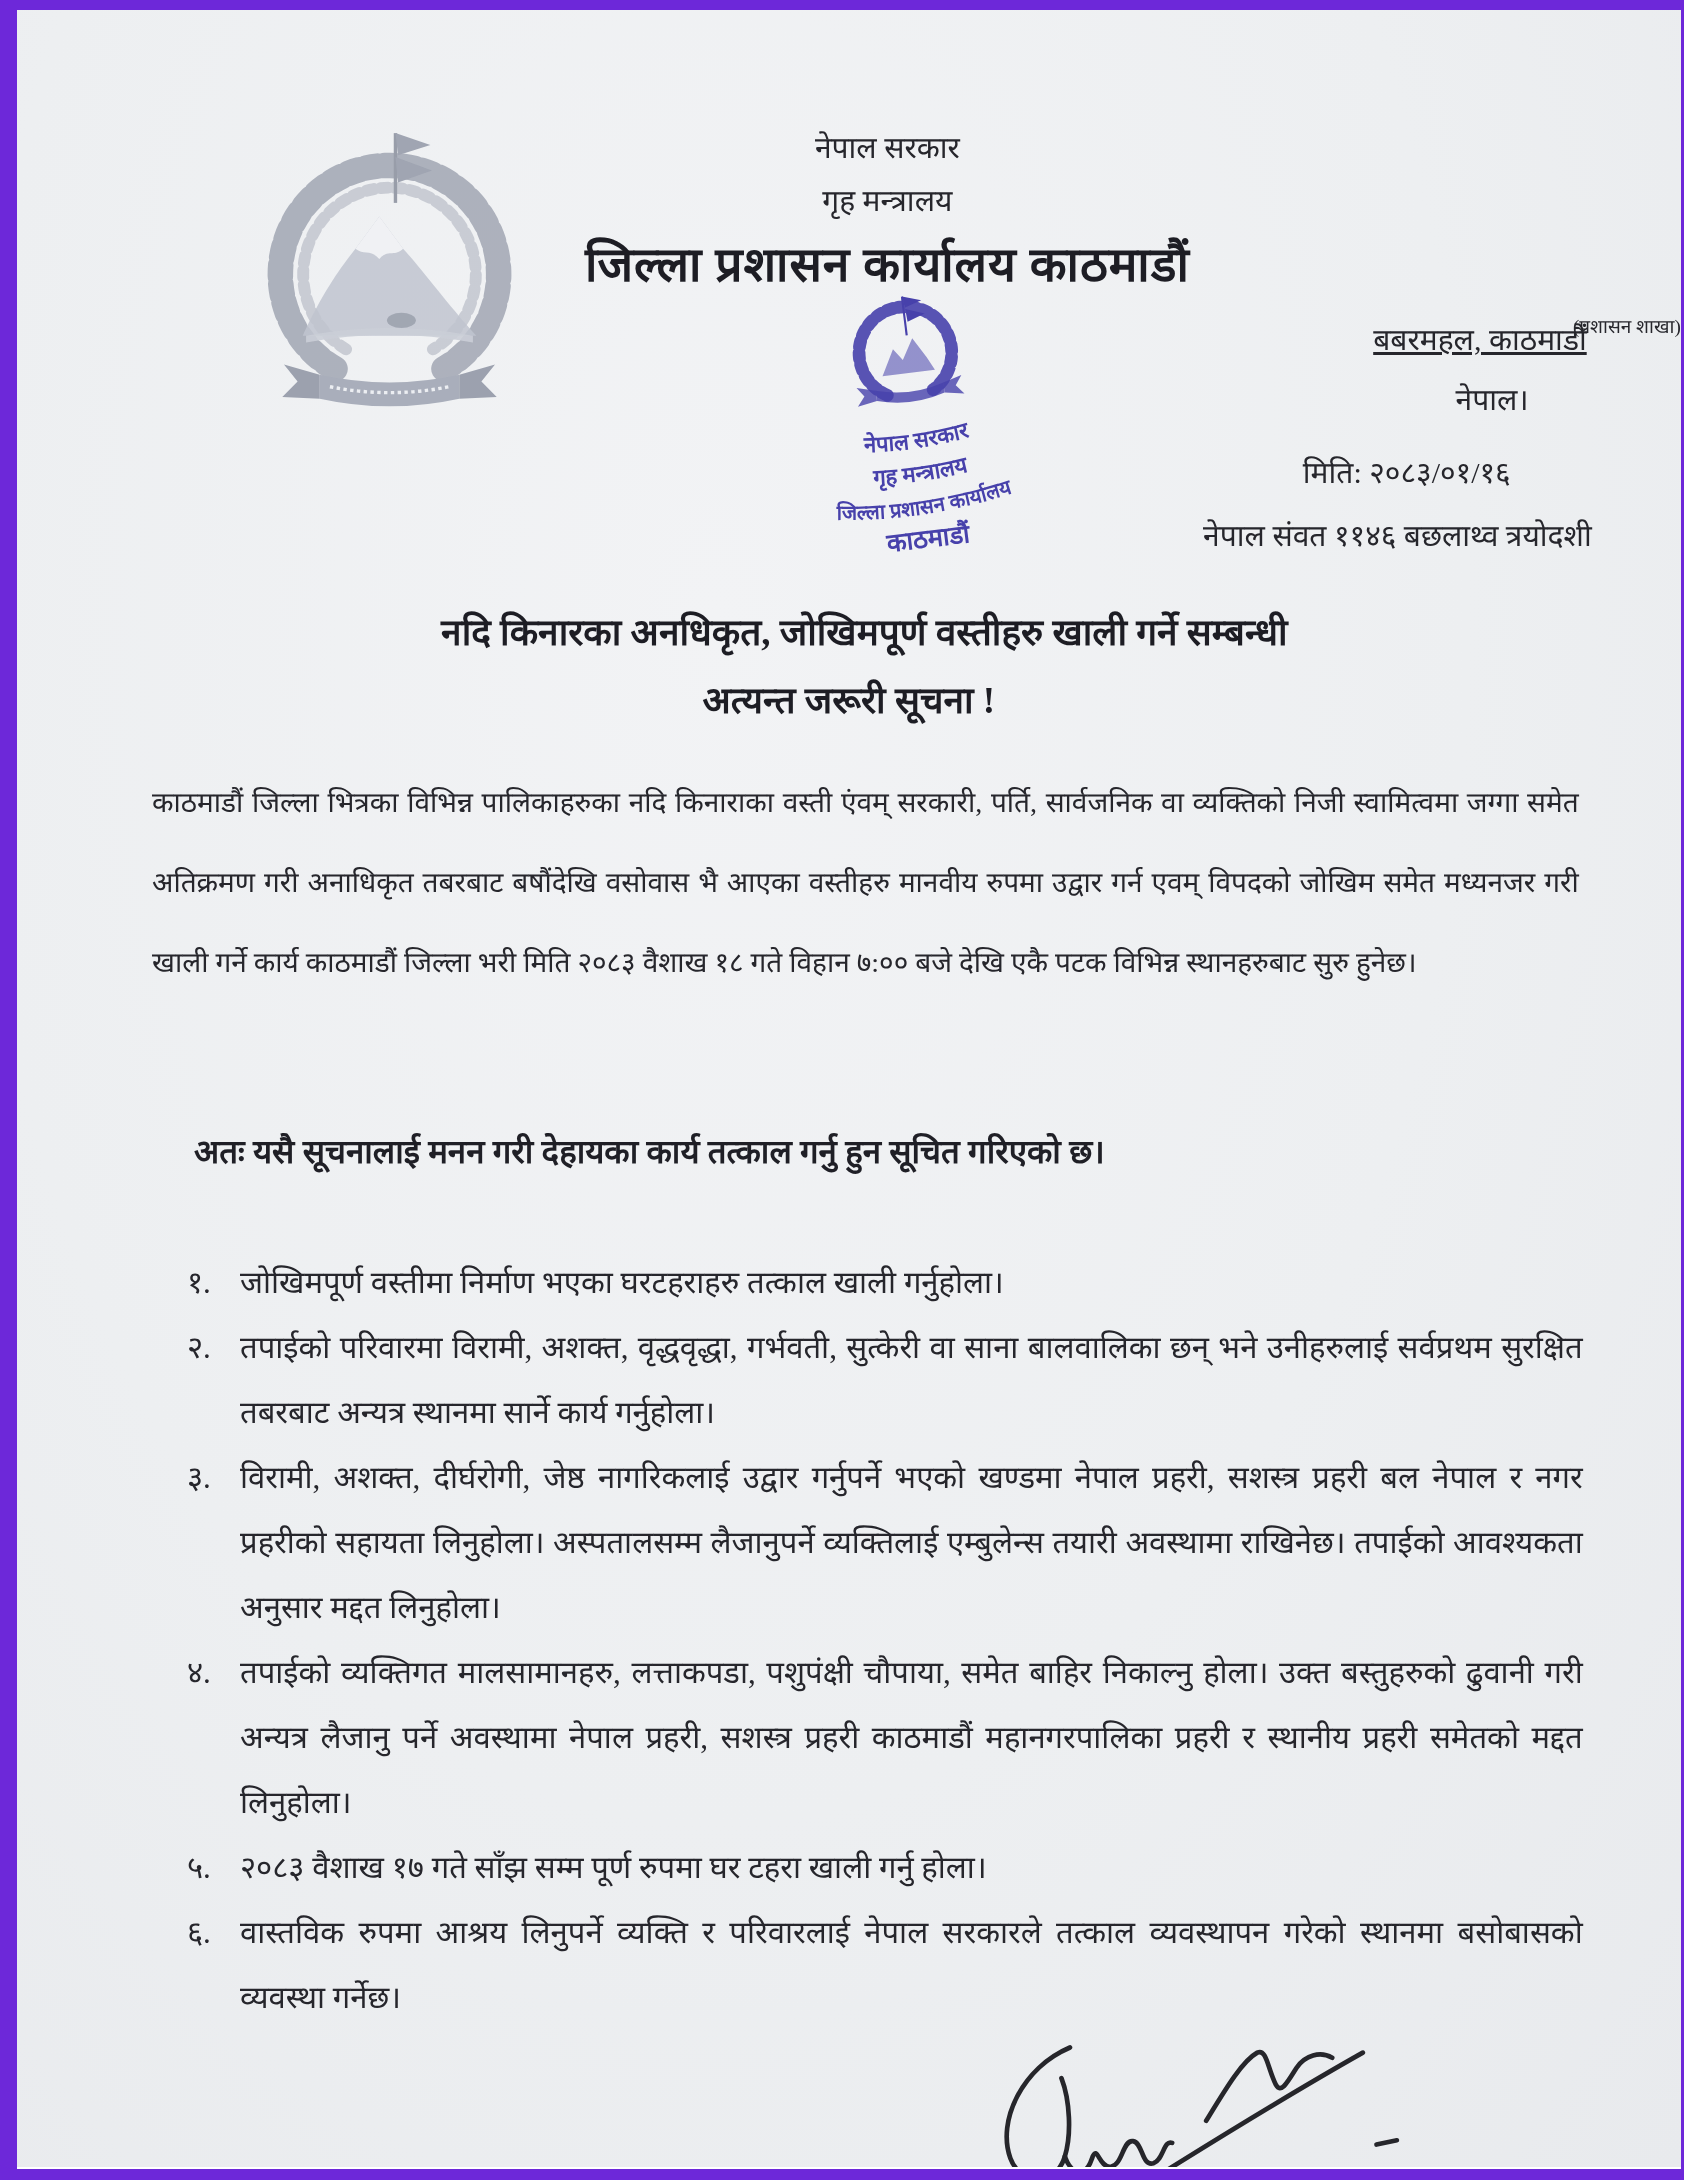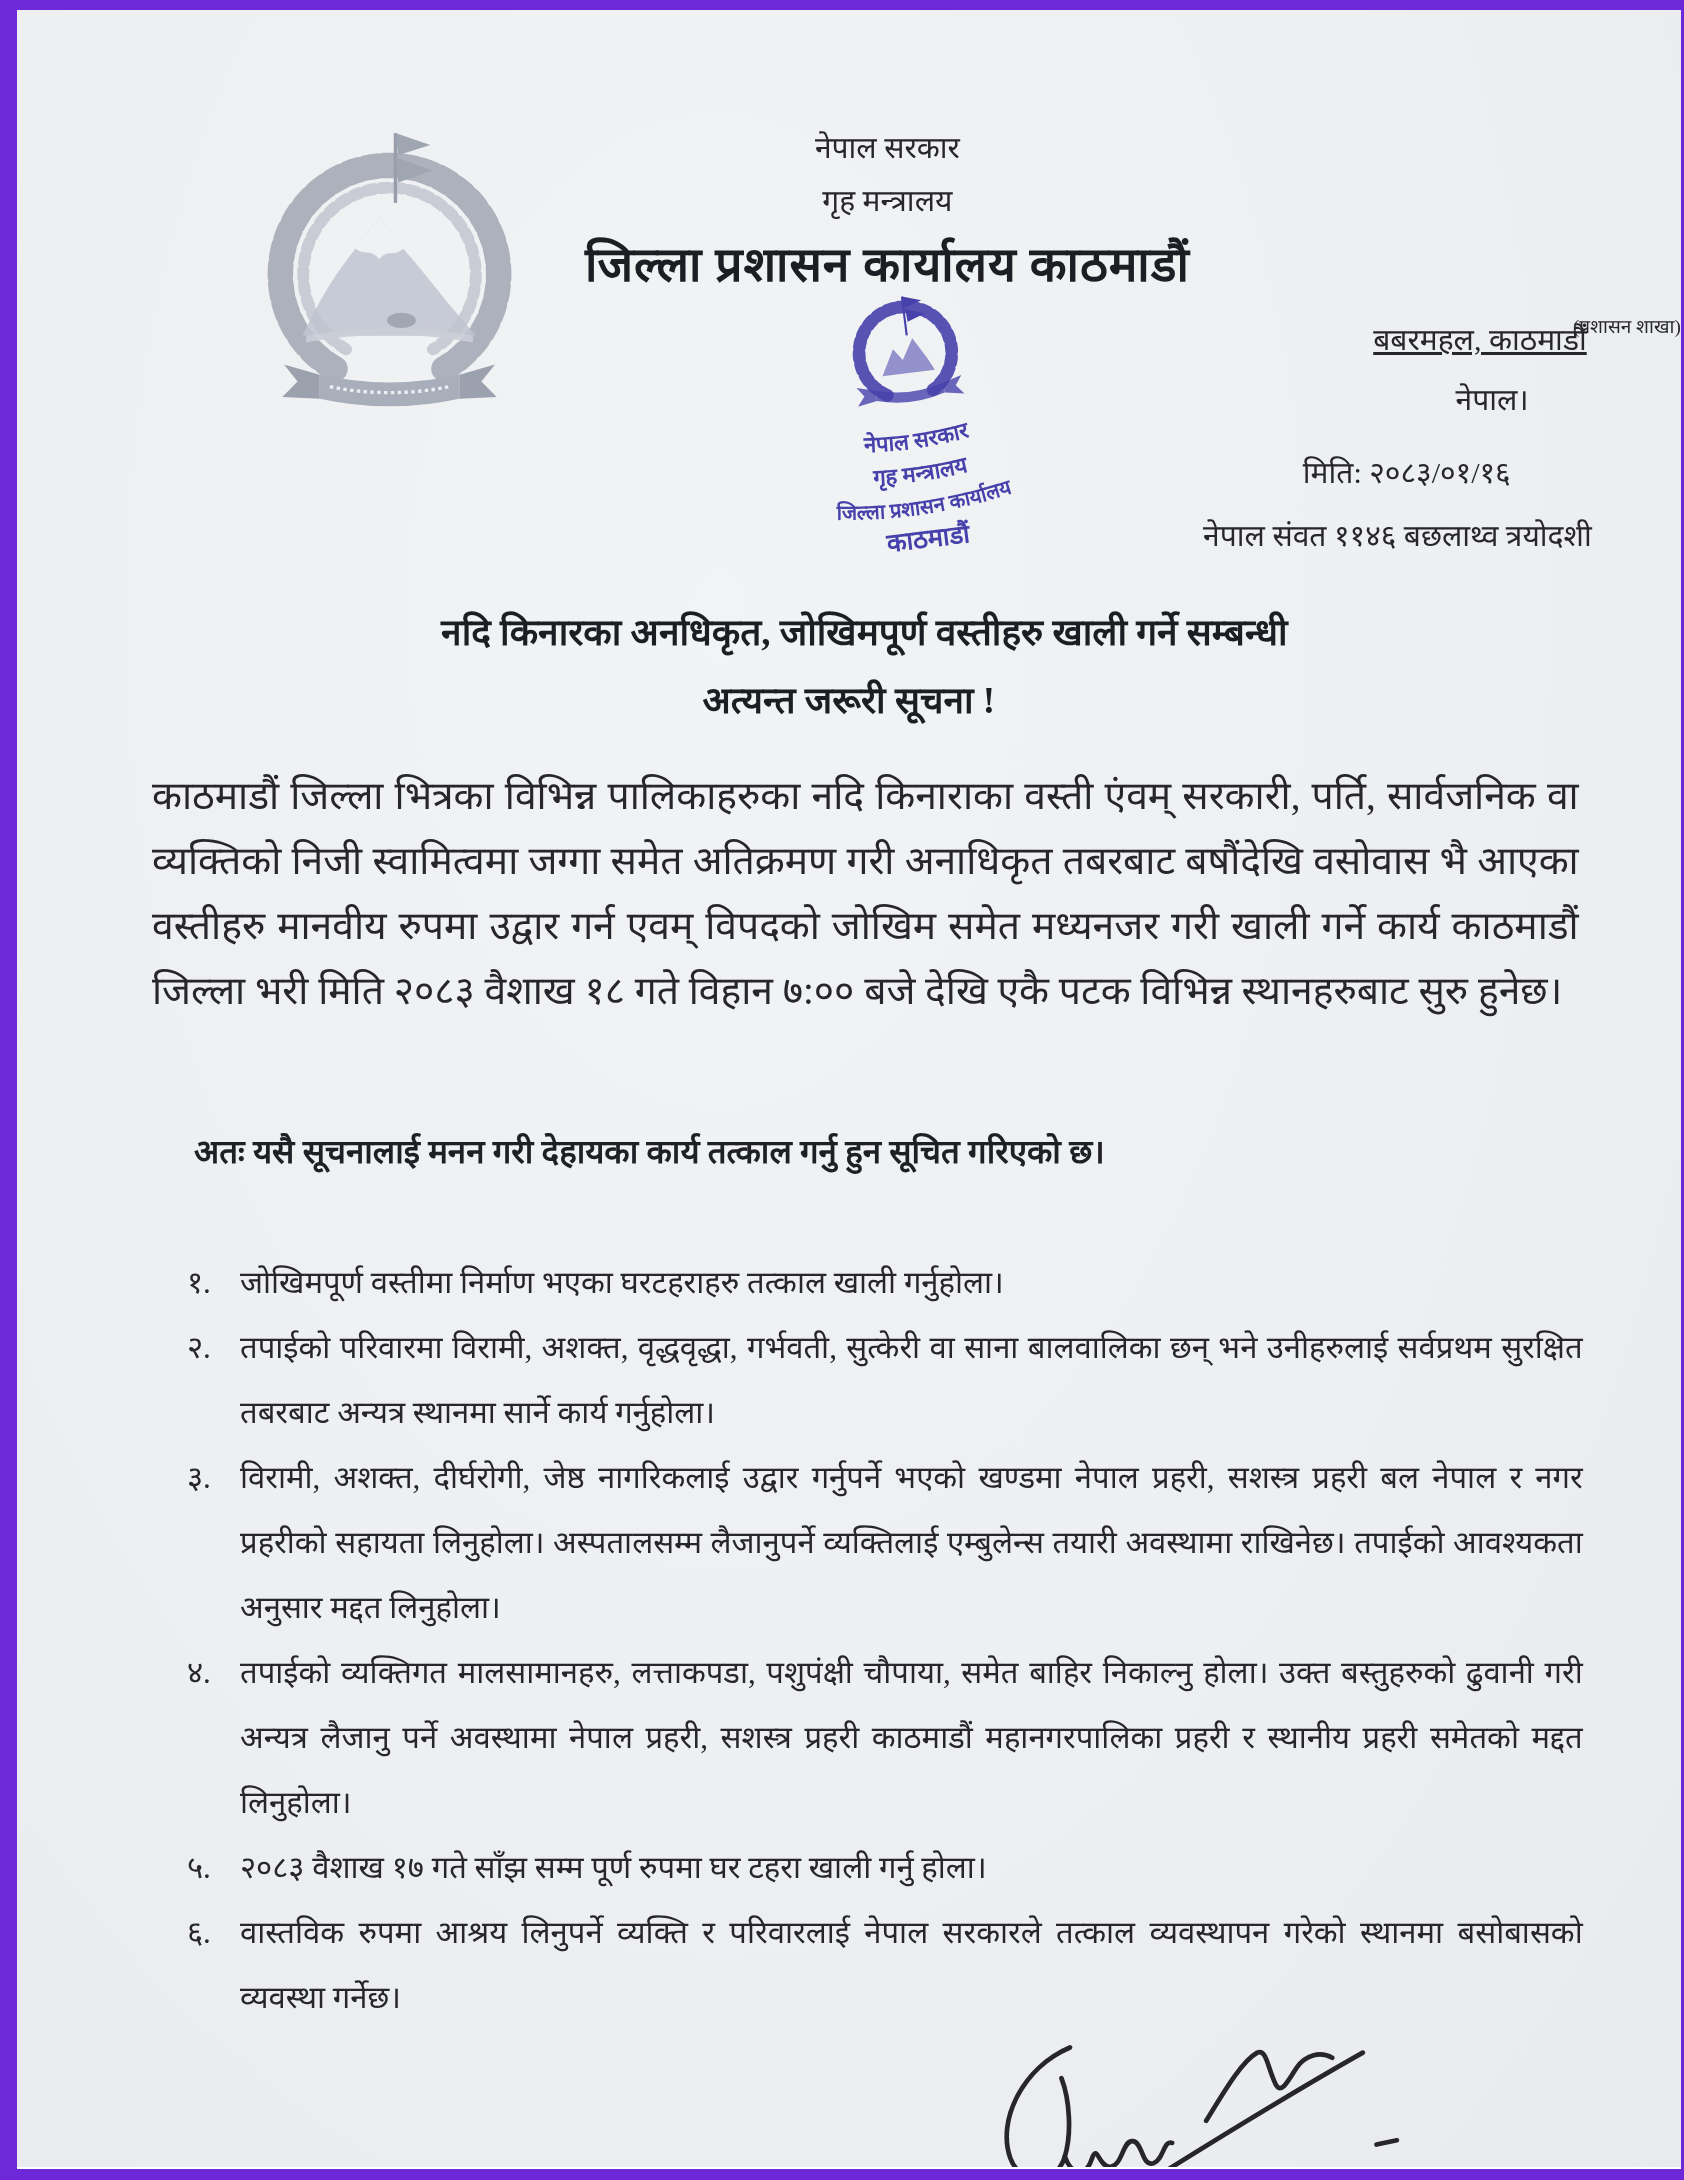--- a/index.html
+++ b/index.html
@@ -21,21 +21,21 @@
   .sambat{top:504px;right:89px;margin-left:45px;}
   
   .emblem{left:204px;top:111px;width:337px;height:294px;opacity:.82;filter:blur(0.3px);z-index:1;}
   .stamp{left:743px;top:281px;width:307px;height:281px;z-index:2;opacity:.93;}
   .stamp text{font-family:"Liberation Serif","DejaVu Serif",serif;font-weight:700;fill:#3b34a6;}
   .signature{left:886px;top:2029px;width:511px;height:149px;z-index:4;}
   
   .title1{top:595px;left:31px;right:0;text-align:center;font-size:37px;font-weight:700;color:#1d1d24;}
   .title2{top:663px;left:0;right:0;text-align:center;font-size:37px;font-weight:700;color:#1d1d24;}
   
-  .paragraph{top:753px;left:135px;right:102px;font-size:39px;line-height:65px;
+  .paragraph{top:753px;left:135px;right:102px;font-size:28px;line-height:80px;
              text-align:justify;text-justify:inter-word;}
   .notice{top:1118px;left:177px;right:77px;font-size:33px;font-weight:700;color:#1f1f26;}
   .list{top:1240px;left:170px;right:98px;font-size:31px;line-height:65px;}
   .item{display:flex;align-items:flex-start;}
   .num{flex:0 0 53px;}
   .txt{flex:1;text-align:justify;text-justify:inter-word;}
   .bottom-strip{left:0;right:0;bottom:0;height:1.7px;background:#ffffff;z-index:9;}
 </style>
 </head>
 <body>

